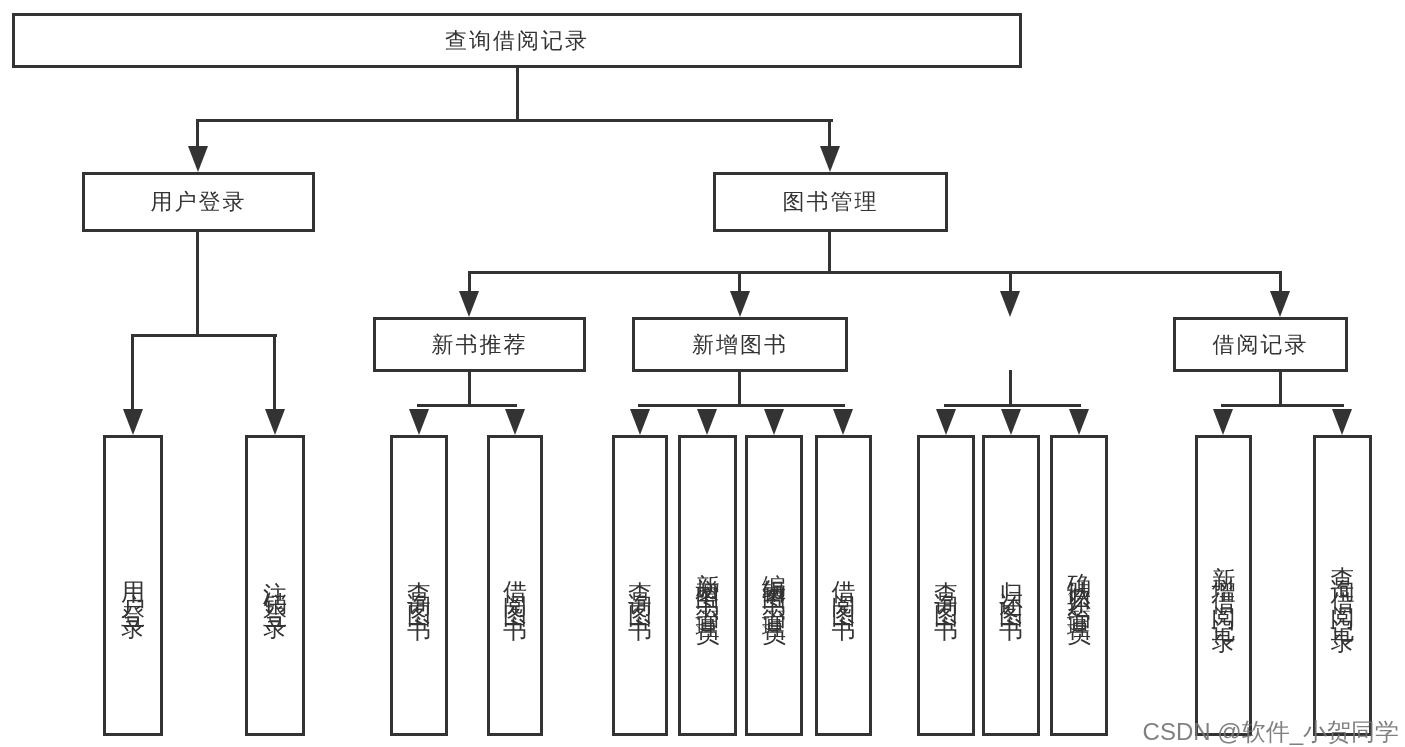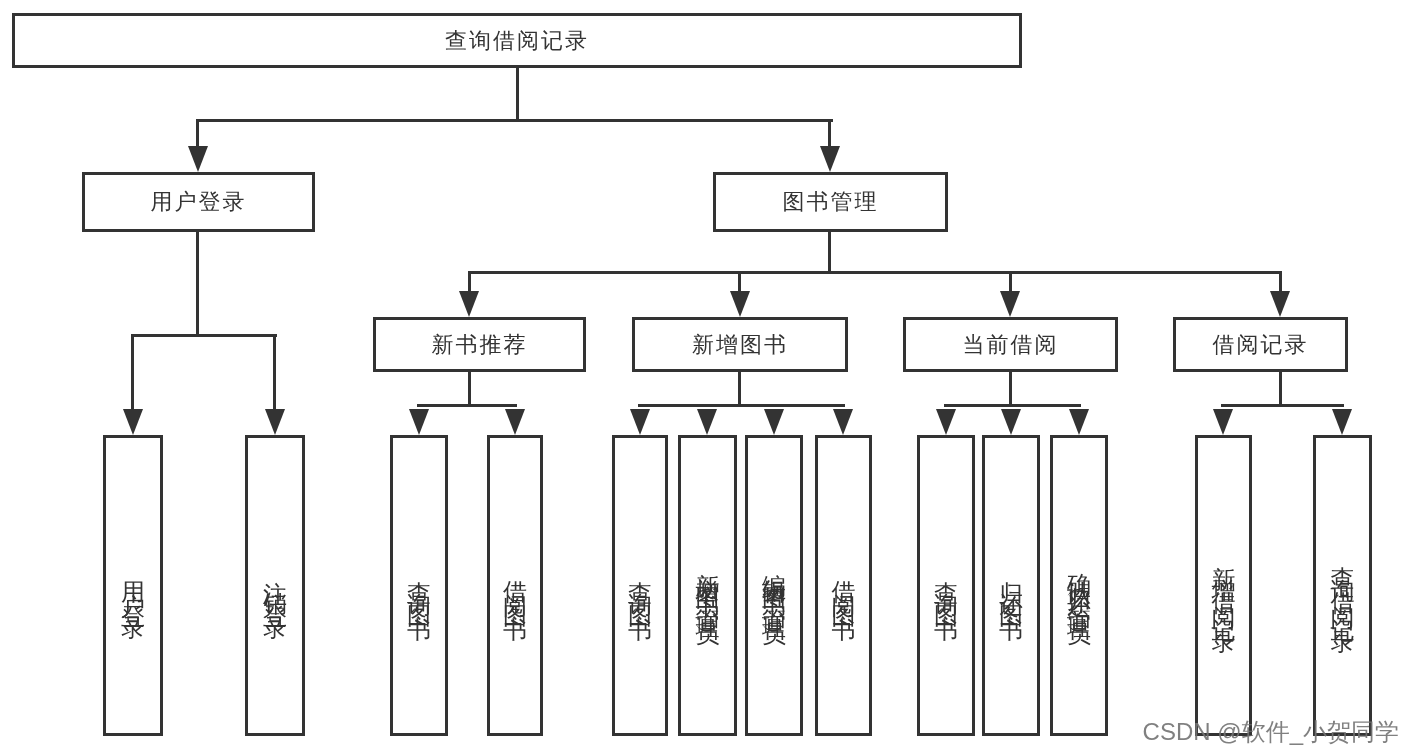--- a/index.html
+++ b/index.html
@@ -93,23 +93,20 @@
   <div class="arrow" style="left:730px;top:291px"></div>
   <div class="arrow" style="left:1000px;top:291px"></div>
   <div class="arrow" style="left:1270px;top:291px"></div>
 
   <div class="box hbox l3" style="left:373px;width:213px">
     <span>新书推荐</span>
   </div>
   <div class="box hbox l3" style="left:632px;width:216px">
     <span>新增图书</span>
   </div>
-  <div class="box hbox l3" style="left:903px;width:215px">
-    <span>当前借阅</span>
-  </div>
   <div class="box hbox l3" style="left:1173px;width:175px">
     <span>借阅记录</span>
   </div>
 
   <div class="vline" style="left:468px;top:370px;width:3px;height:37px"></div>
   <div class="hline" style="left:417px;top:404px;width:100px;height:3px"></div>
   <div class="arrow" style="left:409px;top:409px"></div>
   <div class="arrow" style="left:505px;top:409px"></div>
 
   <div class="vline" style="left:738px;top:370px;width:3px;height:37px"></div>

